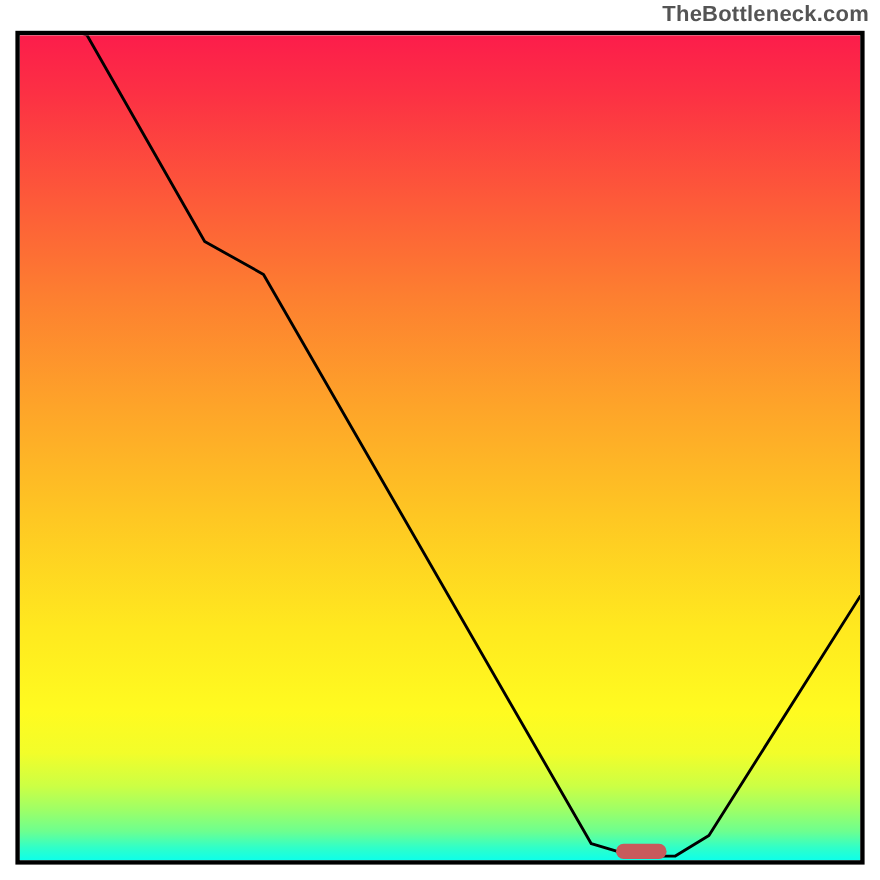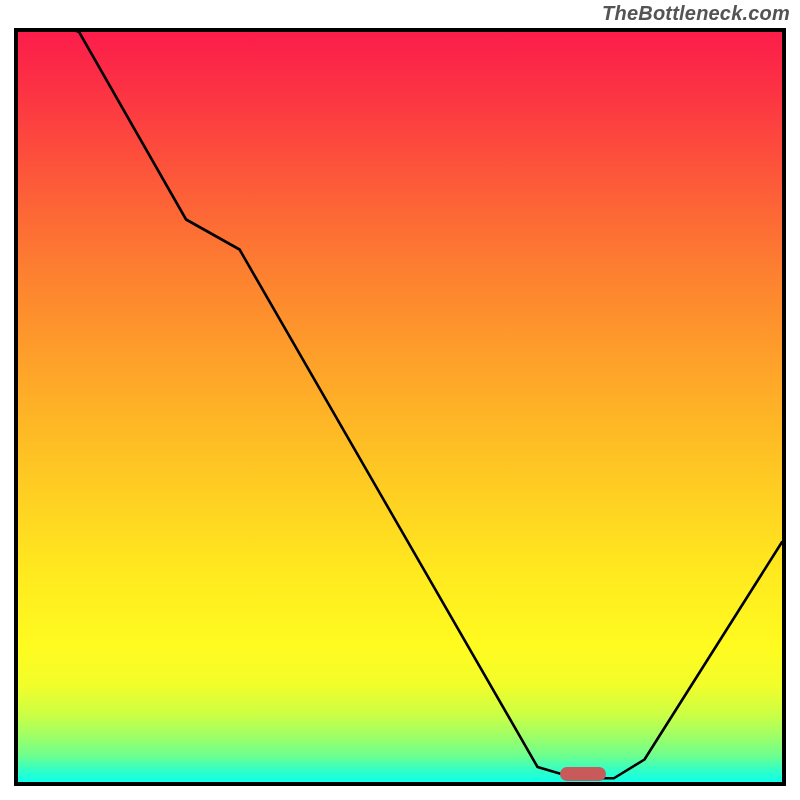--- a/index.html
+++ b/index.html
@@ -9,21 +9,20 @@
     height: 800px;
     overflow: hidden;
     background: #fff;
     font-family: Arial, Helvetica, sans-serif;
   }
   .frame {
     position: relative;
     width: 800px;
     height: 800px;
     box-sizing: border-box;
-    font-style: italic;
   }
   .plot-area {
     position: absolute;
     left: 14px;
     top: 28px;
     width: 772px;
     height: 758px;
     box-sizing: border-box;
     border: 4px solid #000;
     overflow: hidden;

